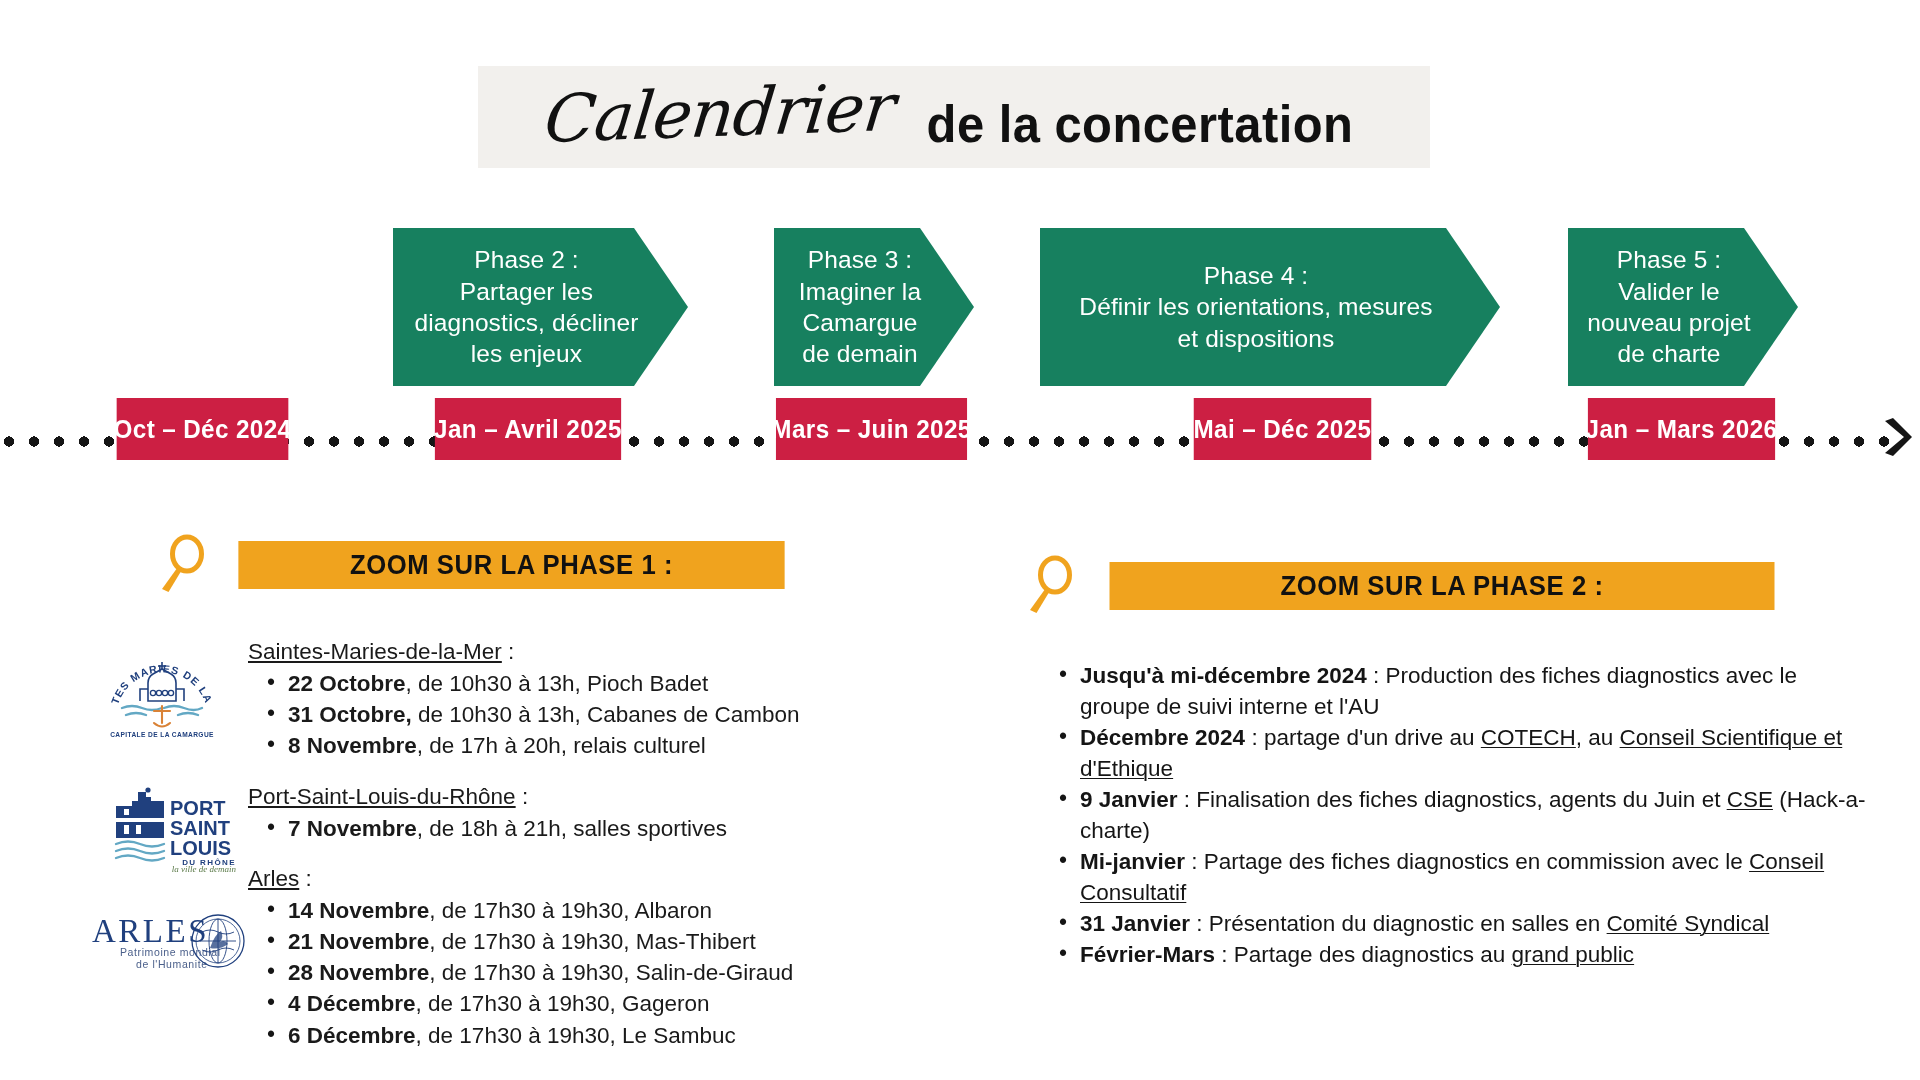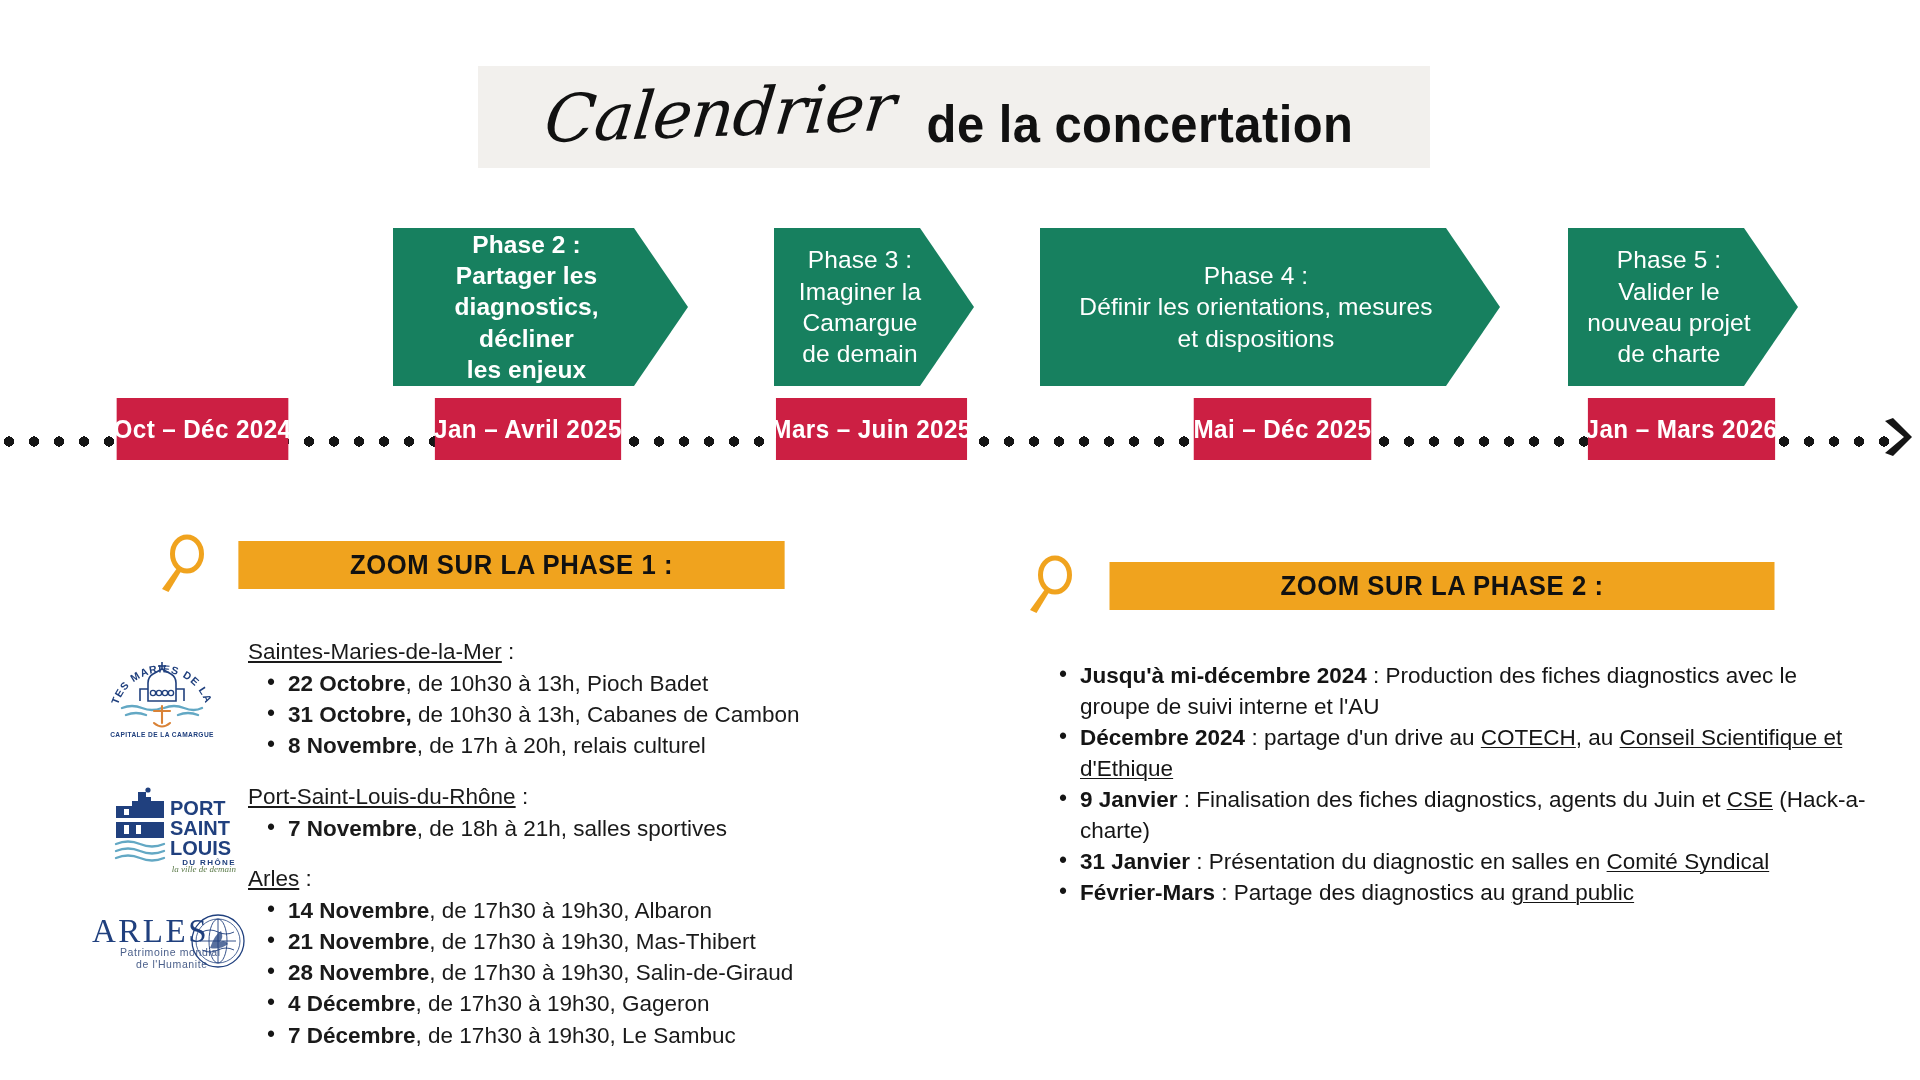--- a/index.html
+++ b/index.html
@@ -194,21 +194,21 @@
 <body>
 
 <div id="header-band">
   <div id="header-inner">
     <span class="title-script">Calendrier</span>
     <span class="title-bold">de la concertation</span>
   </div>
 </div>
 
 <div id="phases">
-    <div class="phase-arrow" style="left: 393px; width: 295px; clip-path: polygon(0px 0px, 81.69% 0px, 100% 50%, 81.69% 100%, 0px 100%); font-weight: bold;">
+    <div class="phase-arrow" style="left: 393px; width: 295px; clip-path: polygon(0px 0px, 81.69% 0px, 100% 50%, 81.69% 100%, 0px 100%);">
       <span class="phase-label">Phase 2 :
 Partager les
 diagnostics, décliner
 les enjeux</span>
     </div>
     <div class="phase-arrow" style="left: 774px; width: 200px; clip-path: polygon(0px 0px, 73% 0px, 100% 50%, 73% 100%, 0px 100%);">
       <span class="phase-label">Phase 3 :
 Imaginer la
 Camargue
 de demain</span>
@@ -276,21 +276,21 @@
           <li><span class="b">7 Novembre</span><span>, de 18h à 21h, salles sportives</span></li>
         </ul>
       </div>
       <div class="city-group">
         <div class="city-name"><span class="u">Arles</span><span> :</span></div>
         <ul class="items">
           <li><span class="b">14 Novembre</span><span>, de 17h30 à 19h30, Albaron</span></li>
           <li><span class="b">21 Novembre</span><span>, de 17h30 à 19h30, Mas-Thibert</span></li>
           <li><span class="b">28 Novembre</span><span>, de 17h30 à 19h30, Salin-de-Giraud</span></li>
           <li><span class="b">4 Décembre</span><span>, de 17h30 à 19h30, Gageron</span></li>
-          <li><span class="b">7 Décembre</span><span>, de 17h30 à 19h30, Le Sambuc</span></li>
+          <li><span class="b">6 Décembre</span><span>, de 17h30 à 19h30, Le Sambuc</span></li>
         </ul>
       </div>
     </div>
 
   <div class="logo-slot" style="left:104px;top:103px;width:116px;height:105px;">
     <svg viewBox="0 0 116 105" width="116" height="105">
       <defs>
         <path id="arcTop" d="M 14,68 A 46,46 0 0 1 102,68" fill="none"></path>
       </defs>
       <text font-family="Liberation Sans, sans-serif" font-size="10.5" font-weight="700" fill="#20407e" letter-spacing="1.1">
@@ -382,16 +382,17 @@
     </svg>
     <div class="zoom-banner" style="width:700px;margin-left:12px;">
       <span>ZOOM SUR LA PHASE 2 :</span>
     </div>
   </div>
 
   <ul class="items content-text" id="zoom2-body" style="position:absolute;left:1040px;top:105px;width:790px;">
       <li><span class="b">Jusqu'à mi-décembre 2024</span><span> : Production des fiches diagnostics avec le groupe de suivi interne et l'AU</span></li>
       <li><span class="b">Décembre 2024</span><span> : partage d'un drive au </span><span class="u">COTECH</span><span>, au </span><span class="u">Conseil Scientifique et d'Ethique</span></li>
       <li><span class="b">9 Janvier</span><span> : Finalisation des fiches diagnostics, agents du Juin et </span><span class="u">CSE</span><span> (Hack-a-charte)</span></li>
+      <li><span class="b">Mi-janvier</span><span> : Partage des fiches diagnostics en commission avec le </span><span class="u">Conseil Consultatif</span></li>
       <li><span class="b">31 Janvier</span><span> : Présentation du diagnostic en salles en </span><span class="u">Comité Syndical</span></li>
       <li><span class="b">Février-Mars</span><span> : Partage des diagnostics au </span><span class="u">grand public</span></li>
     </ul>
 </div>
 
 </body></html>

